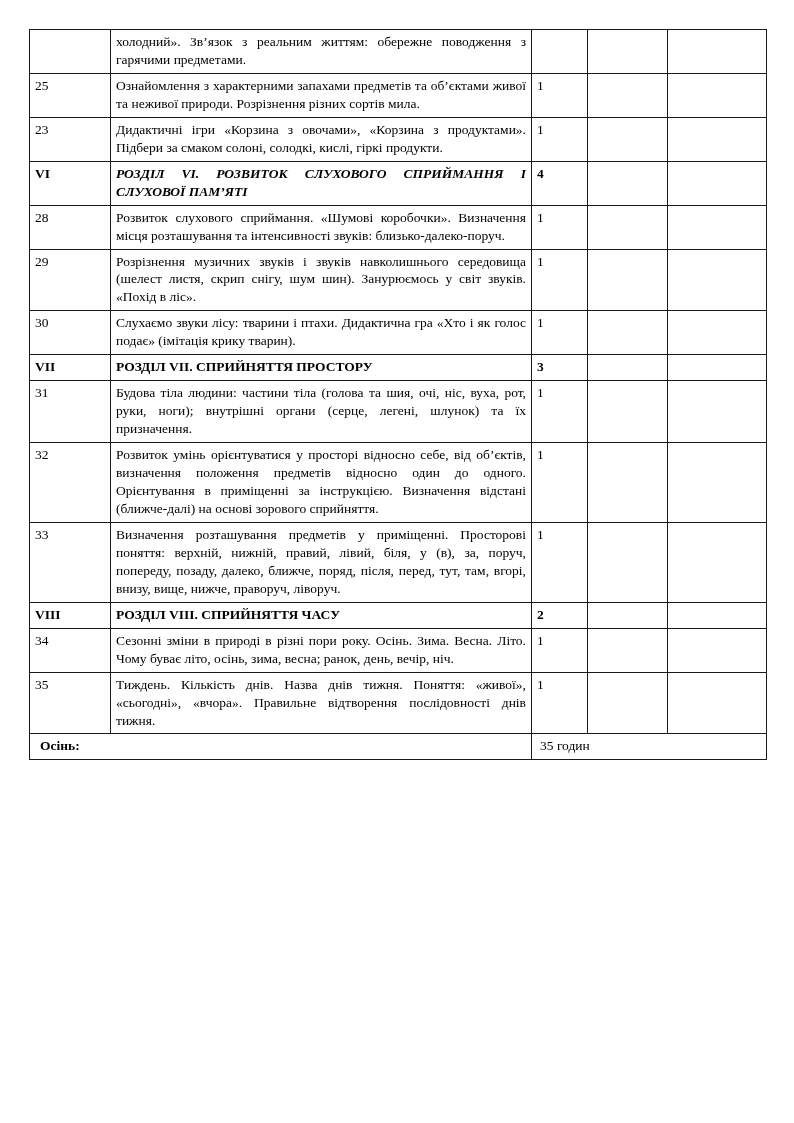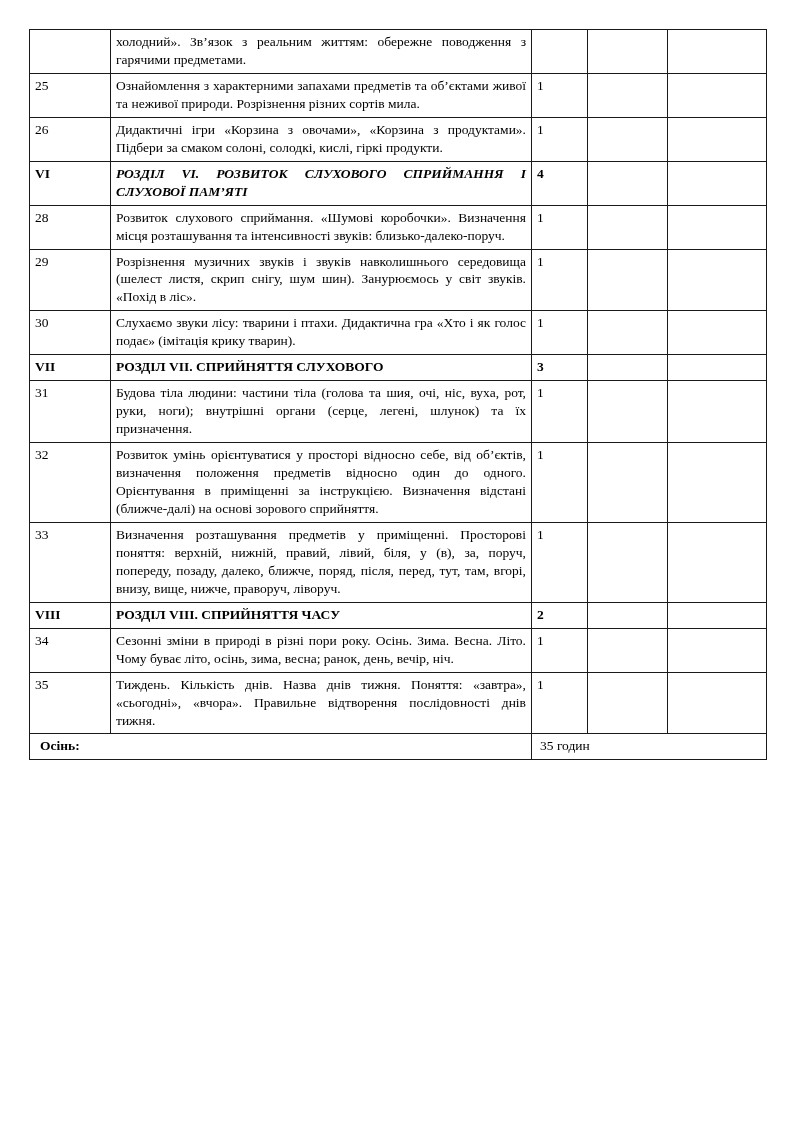--- a/index.html
+++ b/index.html
@@ -119,21 +119,21 @@
 
       <tr class="">
         <td class="num">25</td>
         <td class="body">Ознайомлення з характерними запахами предметів та об’єктами живої та неживої природи. Розрізнення різних сортів мила.</td>
         <td class="hours">1</td>
         <td class="blank"></td>
         <td class="blank"></td>
       </tr>
 
       <tr class="">
-        <td class="num">26</td>
+        <td class="num">23</td>
         <td class="body">Дидактичні ігри «Корзина з овочами», «Корзина з продуктами». Підбери за смаком солоні, солодкі, кислі, гіркі продукти.</td>
         <td class="hours">1</td>
         <td class="blank"></td>
         <td class="blank"></td>
       </tr>
 
       <tr class="section section-italic">
         <td class="num">VI</td>
         <td class="body">РОЗДІЛ VI. РОЗВИТОК СЛУХОВОГО СПРИЙМАННЯ І СЛУХОВОЇ ПАМ’ЯТІ</td>
         <td class="hours">4</td>
@@ -161,21 +161,21 @@
       <tr class="">
         <td class="num">30</td>
         <td class="body">Слухаємо звуки лісу: тварини і птахи. Дидактична гра «Хто і як голос подає» (імітація крику тварин).</td>
         <td class="hours">1</td>
         <td class="blank"></td>
         <td class="blank"></td>
       </tr>
 
       <tr class="section">
         <td class="num">VII</td>
-        <td class="body">РОЗДІЛ VII. СПРИЙНЯТТЯ СЛУХОВОГО</td>
+        <td class="body">РОЗДІЛ VII. СПРИЙНЯТТЯ ПРОСТОРУ</td>
         <td class="hours">3</td>
         <td class="blank"></td>
         <td class="blank"></td>
       </tr>
 
       <tr class="">
         <td class="num">31</td>
         <td class="body">Будова тіла людини: частини тіла (голова та шия, очі, ніс, вуха, рот, руки, ноги); внутрішні органи (серце, легені, шлунок) та їх призначення.</td>
         <td class="hours">1</td>
         <td class="blank"></td>
@@ -209,21 +209,21 @@
       <tr class="">
         <td class="num">34</td>
         <td class="body">Сезонні зміни в природі в різні пори року. Осінь. Зима. Весна. Літо. Чому буває літо, осінь, зима, весна; ранок, день, вечір, ніч.</td>
         <td class="hours">1</td>
         <td class="blank"></td>
         <td class="blank"></td>
       </tr>
 
       <tr class="">
         <td class="num">35</td>
-        <td class="body">Тиждень. Кількість днів. Назва днів тижня. Поняття: «завтра», «сьогодні», «вчора». Правильне відтворення послідовності днів тижня.</td>
+        <td class="body">Тиждень. Кількість днів. Назва днів тижня. Поняття: «живої», «сьогодні», «вчора». Правильне відтворення послідовності днів тижня.</td>
         <td class="hours">1</td>
         <td class="blank"></td>
         <td class="blank"></td>
       </tr>
 
       <tr class="total">
         <td class="total-label" colspan="2">Осінь:</td>
         <td class="total-value" colspan="3">35  годин</td>
       </tr>
 

